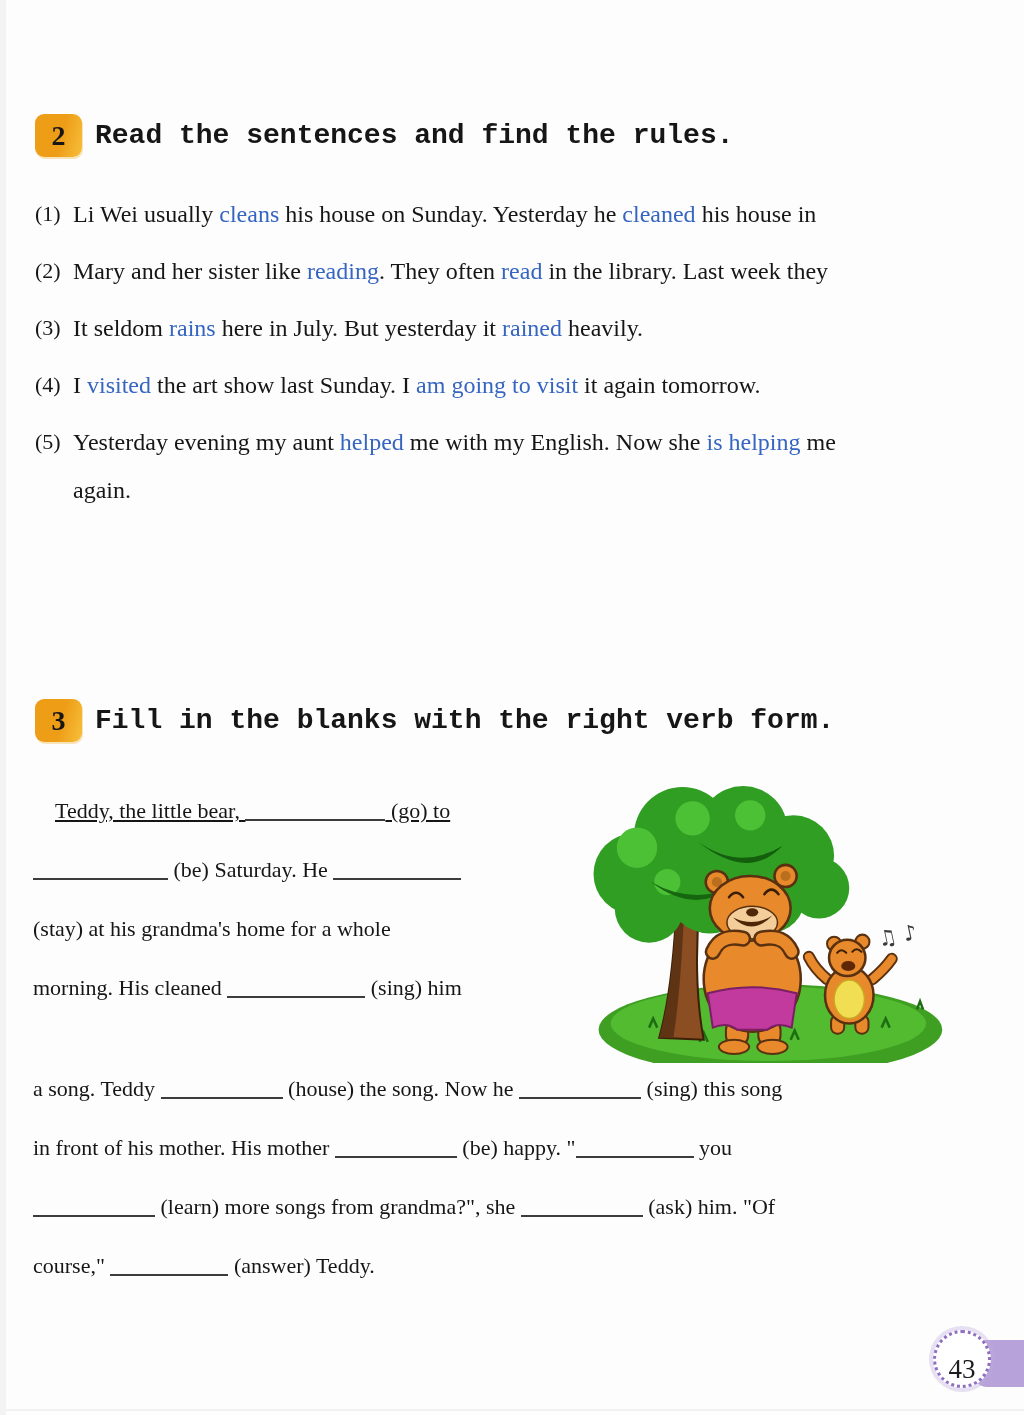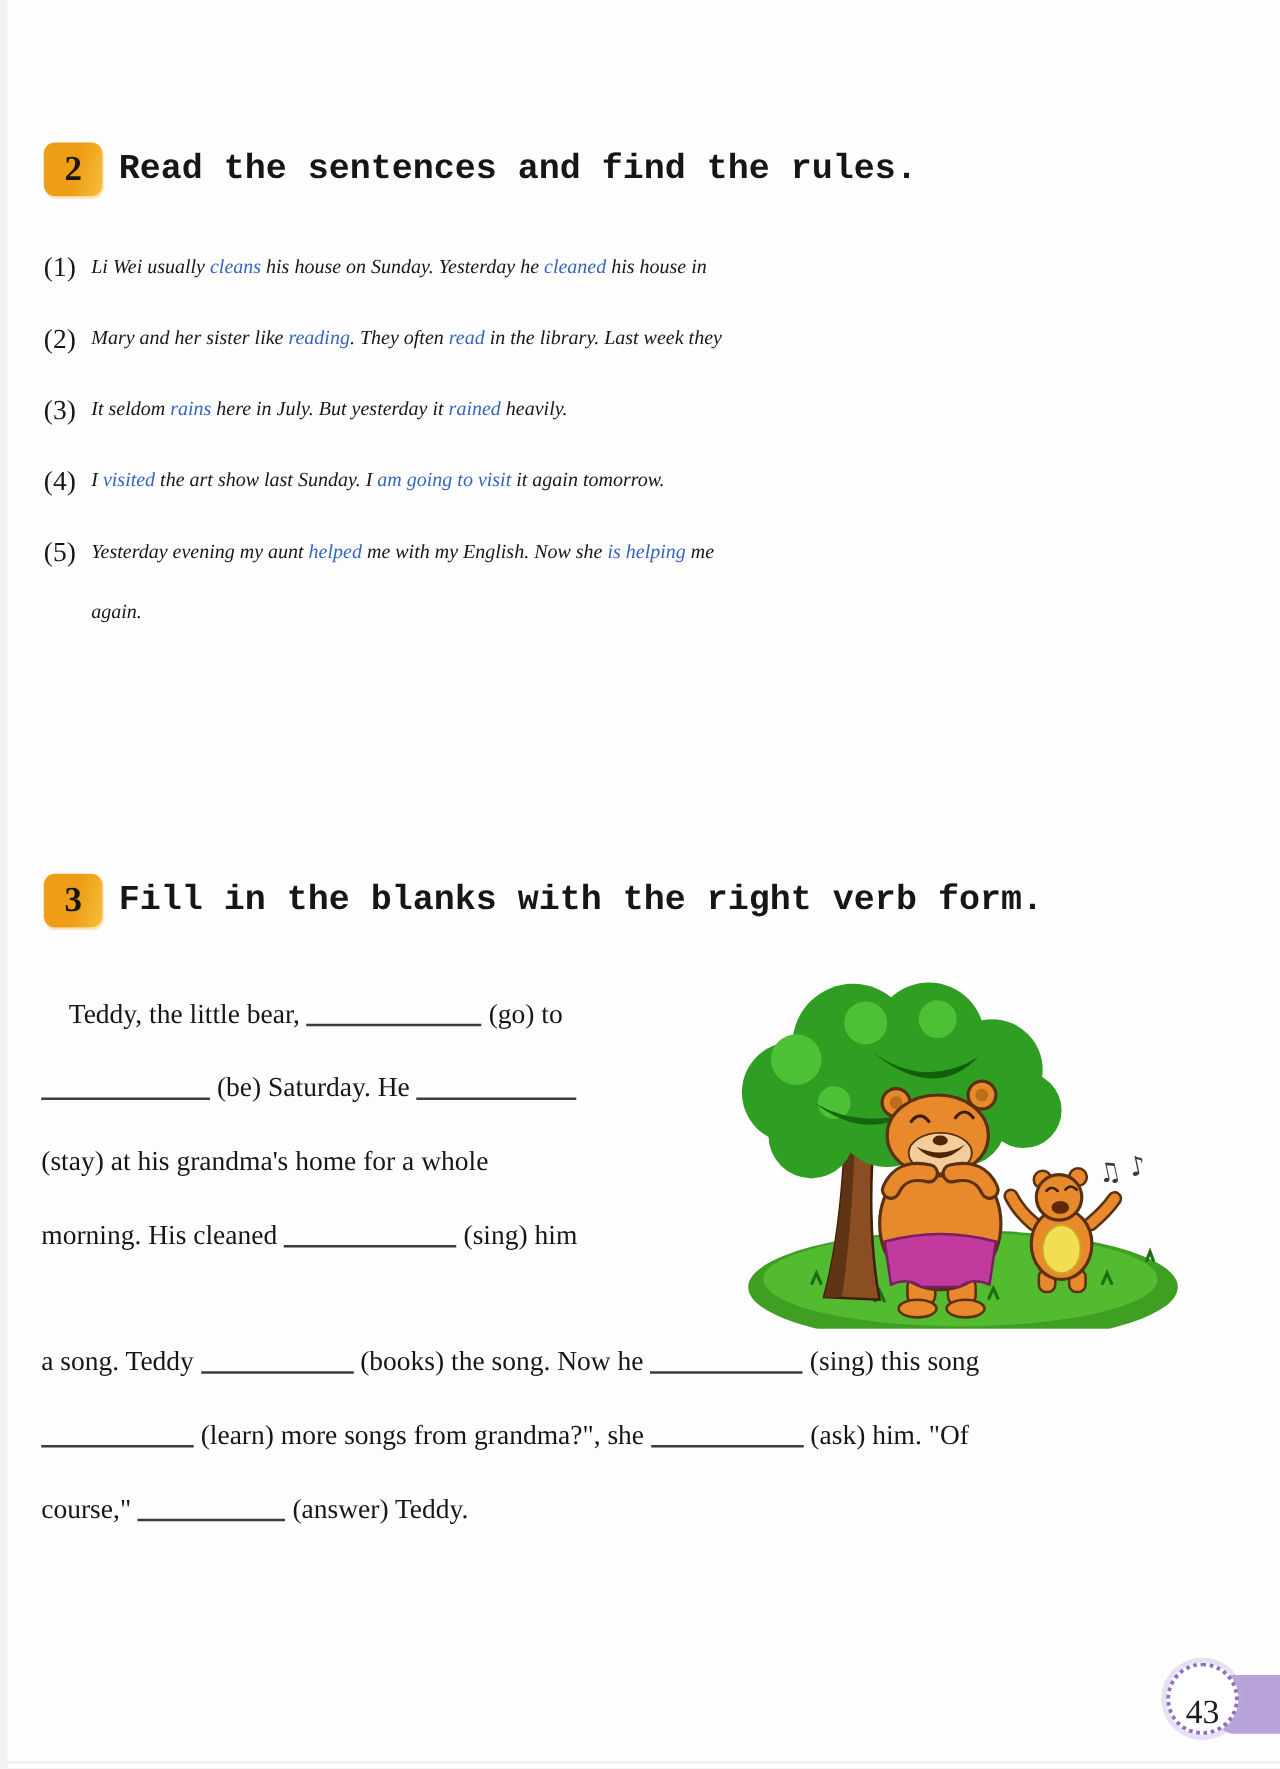--- a/index.html
+++ b/index.html
@@ -22,33 +22,33 @@
     font-weight:bold;font-size:28px;color:#161616;
     box-shadow:1px 2px 0 rgba(240,180,60,.35);
   }
   .ex-title{margin:0;font-size:28px;font-weight:bold;white-space:nowrap;font-family:Liberation Mono, monospace;}
 
   
   .sent-list{position:absolute;left:35px;top:190px;right:20px;}
   .sent{display:flex;margin-bottom:9px;}
   .sent-num{width:38px;flex:none;line-height:48px;font-size:22px;}
   .sent-lines{flex:1;min-width:0;}
-  .line{line-height:48px;font-size:16px;white-space:nowrap;font-style:italic;}
+  .line{line-height:48px;font-size:24px;white-space:nowrap;}
   .blue{color:#3565c0;}
   .blank{
     display:inline-block;border-bottom:2px solid #3c3c3c;height:18px;
     transform:translateY(3px);
   }
 
   
   .passage{position:absolute;left:33px;top:781px;right:20px;}
   .p-top{display:flex;}
   .p-left{width:545px;flex:none;min-width:0;}
   .p-line{line-height:59px;font-size:22px;white-space:nowrap;}
-  .p-line.indent{text-indent:22px;}
+  .p-line.indent{text-indent:22px;text-decoration:underline;}
   .illustration{width:400px;height:278px;position:relative;top:4px;flex:none;}
   .illustration svg{width:100%;height:100%;display:block;}
 
   
   .page-band{
     position:absolute;top:1340px;right:0;width:50px;height:47px;
     background:#b7a3d9;border-radius:13px 0 0 13px;
   }
   .page-circle{
     position:absolute;left:933px;top:1330px;width:52px;height:52px;
@@ -194,21 +194,22 @@
             <path d="M271 165 q4 -5 9 0" stroke="#3a1f06" stroke-width="2" fill="none" stroke-linecap="round"></path>
             <ellipse cx="267" cy="179" rx="7" ry="5" fill="#5e2807"></ellipse>
           </g>
 
           <text x="298" y="160" font-size="21" fill="#3a3a3a" font-family="DejaVu Sans, sans-serif" transform="rotate(-12 298 160)">♫ ♪</text>
         </svg>
       </div>
     </div>
 
     <div class="p-full">
-      <div class="p-line"><span>a song. Teddy </span><span class="blank" style="width: 122px;"></span><span> (books) the song. Now he </span><span class="blank" style="width: 122px;"></span><span> (sing) this song</span></div>
+      <div class="p-line"><span>a song. Teddy </span><span class="blank" style="width: 122px;"></span><span> (house) the song. Now he </span><span class="blank" style="width: 122px;"></span><span> (sing) this song</span></div>
+      <div class="p-line"><span>in front of his mother. His mother </span><span class="blank" style="width: 122px;"></span><span> (be) happy. "</span><span class="blank" style="width: 118px;"></span><span> you</span></div>
       <div class="p-line"><span class="blank" style="width: 122px;"></span><span> (learn) more songs from grandma?", she </span><span class="blank" style="width: 122px;"></span><span> (ask) him. "Of</span></div>
       <div class="p-line"><span>course," </span><span class="blank" style="width: 118px;"></span><span> (answer) Teddy.</span></div>
     </div>
   </div>
 
   <div class="page-band"></div>
   <div class="page-circle">
     <span>43</span>
   </div>
 </div>

